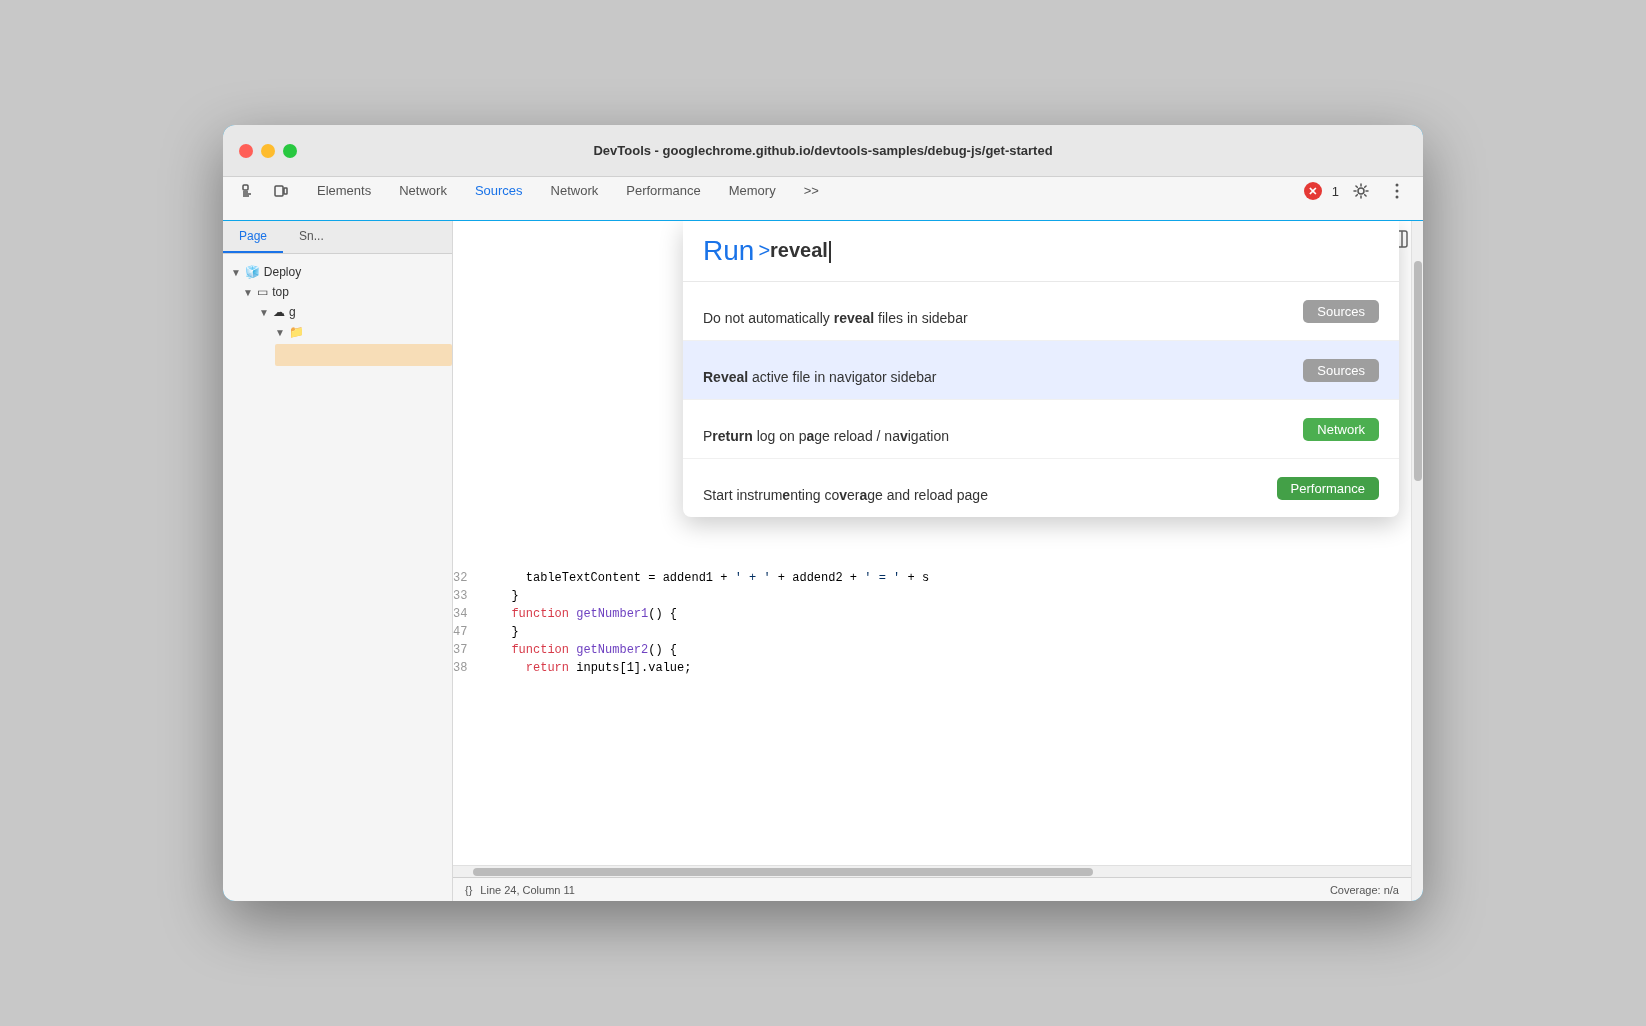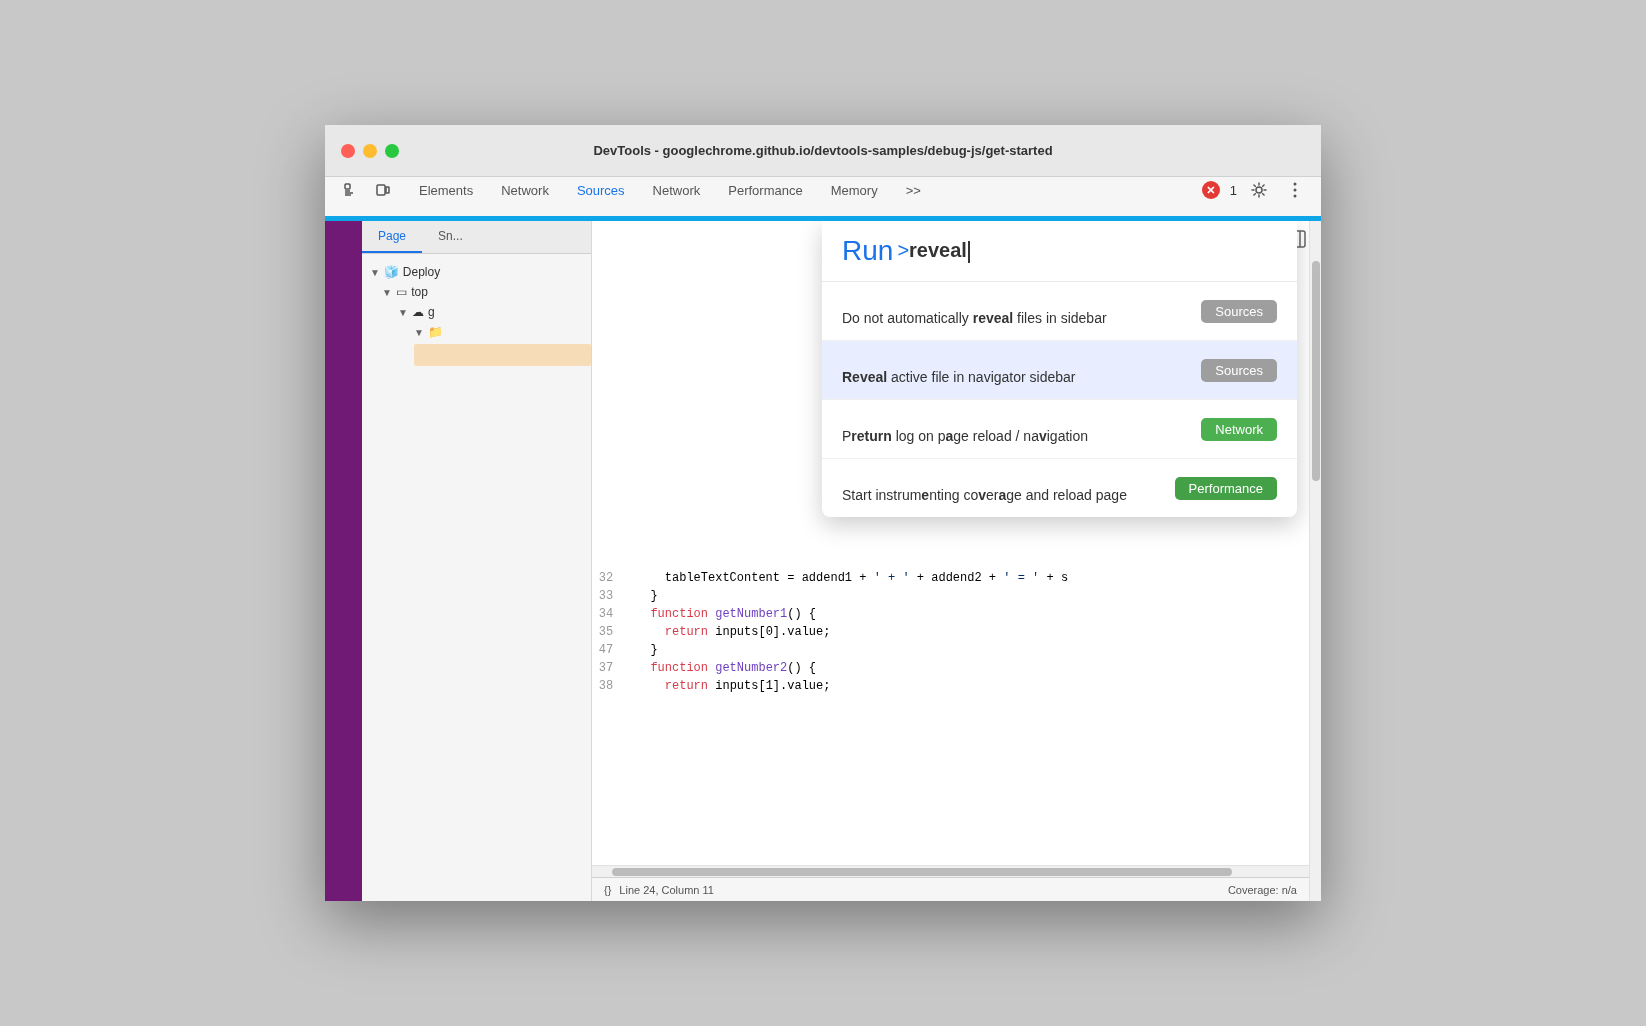--- a/index.html
+++ b/index.html
@@ -7,23 +7,23 @@
     body {
       background: #c8c8c8;
       display: flex;
       justify-content: center;
       align-items: center;
       min-height: 100vh;
       font-family: -apple-system, BlinkMacSystemFont, 'Helvetica Neue', Arial, sans-serif;
     }
 
     .window {
-      width: 996px;
-      background: #701a75;
-      border-radius: 0;
+      width: 1200px;
+      background: #0ea5e9;
+      border-radius: 12px;
       box-shadow: 0 20px 60px rgba(0,0,0,0.4);
       overflow: hidden;
       position: relative;
     }
 
     
     .titlebar {
       background: #e8e8e8;
       height: 52px;
       display: flex;
@@ -57,23 +57,23 @@
       font-size: 13px;
       font-weight: 600;
       color: #333;
     }
 
     
     .toolbar {
       background: #f6f6f6;
       height: 44px;
       display: flex;
-      align-items: flex-end;
-      padding: 12px 12px;
-      border-bottom: 5px solid #0ea5e9;
+      align-items: flex-start;
+      padding: 0 12px;
+      border-bottom: 1px solid #0ea5e9;
       gap: 4px;
     }
 
     .toolbar-icon {
       width: 28px;
       height: 28px;
       display: flex;
       align-items: center;
       justify-content: center;
       border-radius: 4px;
@@ -122,21 +122,20 @@
       font-size: 13px;
       color: #333;
       margin-left: 2px;
     }
 
     
     .main {
       display: flex;
       height: 680px;
       position: relative;
-      padding-left: 37px;
     }
 
     
     .sidebar {
       width: 230px;
       background: #f5f5f5;
       border-right: 1px solid #d8d8d8;
       display: flex;
       flex-direction: column;
       overflow: hidden;
@@ -207,21 +206,21 @@
 
     .code-line {
       display: flex;
       align-items: flex-start;
       min-height: 18px;
       line-height: 18px;
     }
 
     .line-num {
       width: 44px;
-      text-align: center;
+      text-align: left;
       padding-right: 16px;
       color: #999;
       user-select: none;
       flex-shrink: 0;
     }
 
     .line-content {
       flex: 1;
       white-space: pre;
     }
@@ -490,24 +489,20 @@
         </div>
         <div class="code-line">
           <span class="line-num">33</span>
           <span class="line-content">  }</span>
         </div>
         <div class="code-line">
           <span class="line-num">34</span>
           <span class="line-content">  <span class="keyword">function</span> <span class="function-name">getNumber1</span>() {</span>
         </div>
         <div class="code-line">
-          <span class="line-num">35</span>
-          <span class="line-content">    <span class="keyword">return</span> inputs[0].value;</span>
-        </div>
-        <div class="code-line">
           <span class="line-num">47</span>
           <span class="line-content">  }</span>
         </div>
         <div class="code-line">
           <span class="line-num">37</span>
           <span class="line-content">  <span class="keyword">function</span> <span class="function-name">getNumber2</span>() {</span>
         </div>
         <div class="code-line">
           <span class="line-num">38</span>
           <span class="line-content">    <span class="keyword">return</span> inputs[1].value;</span>

